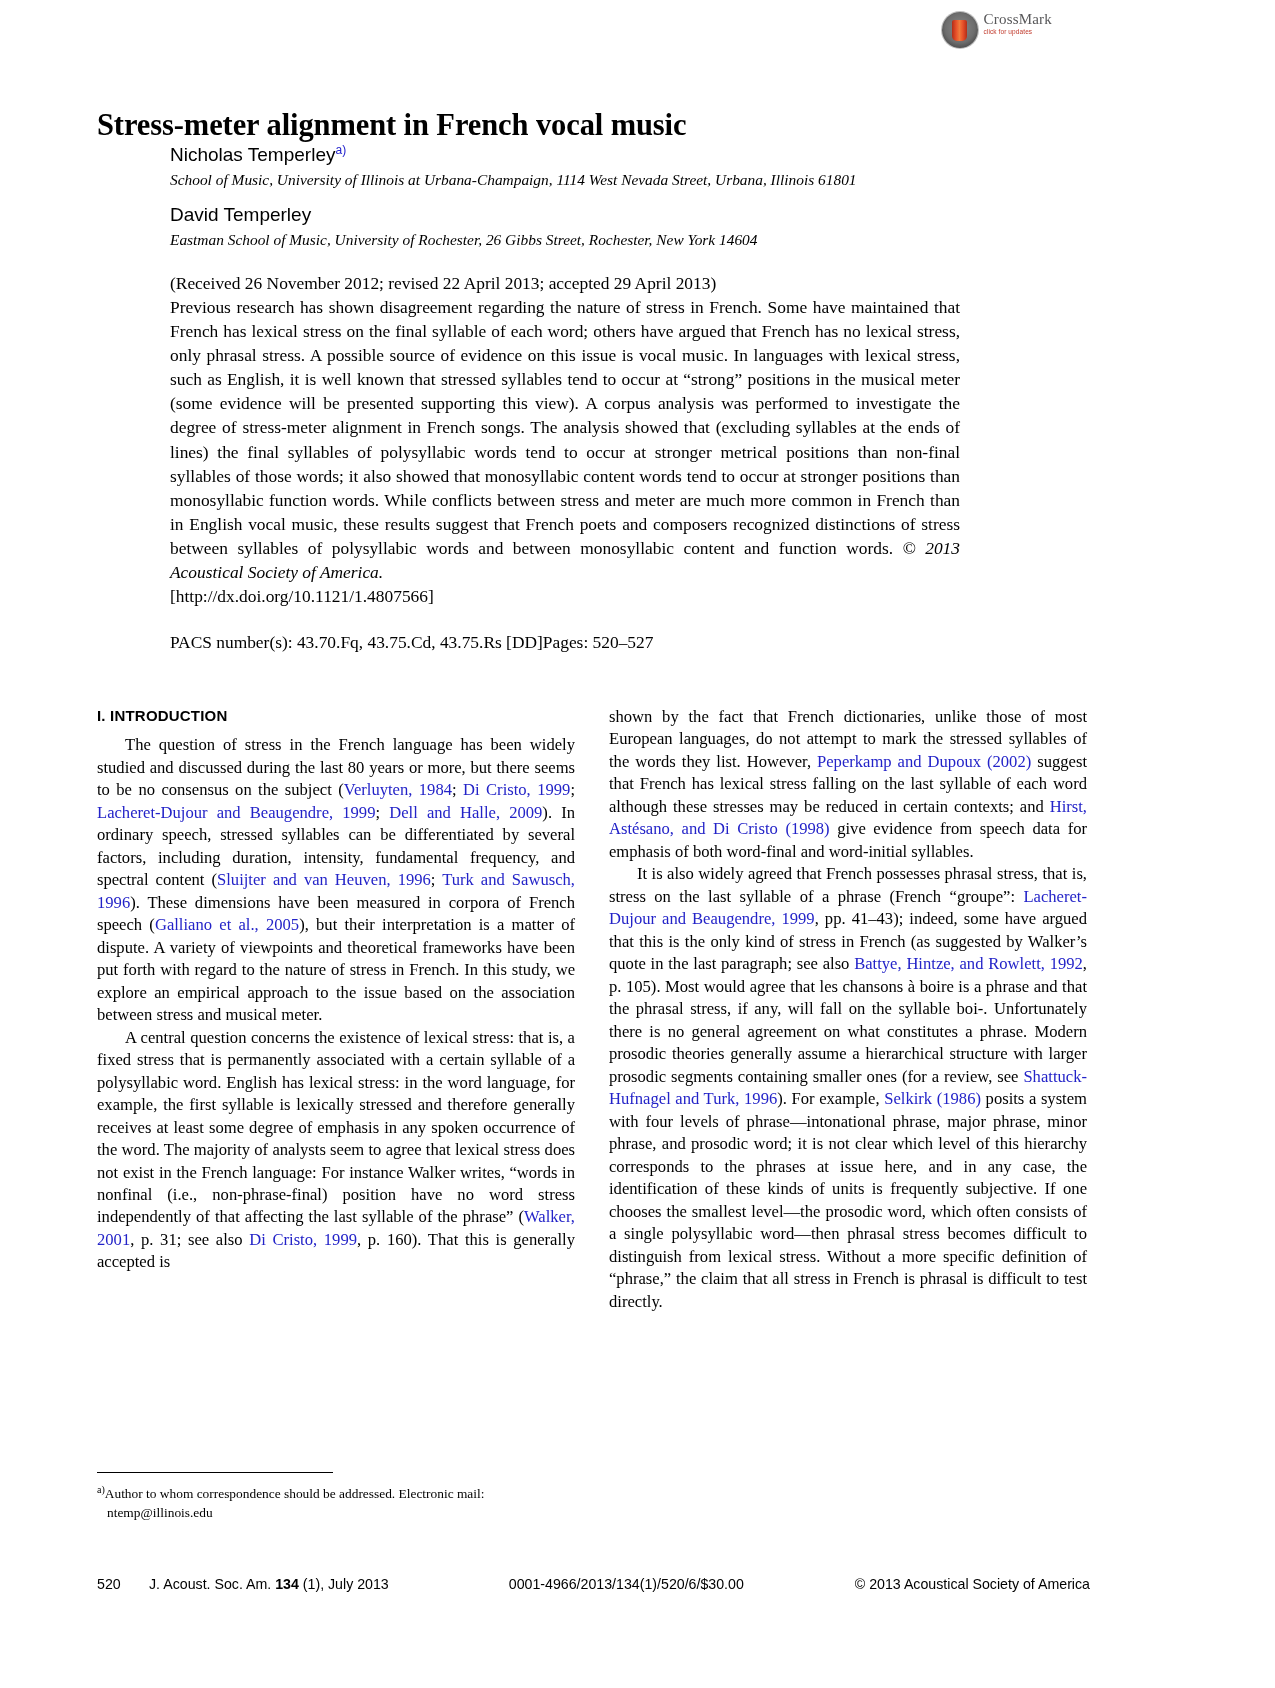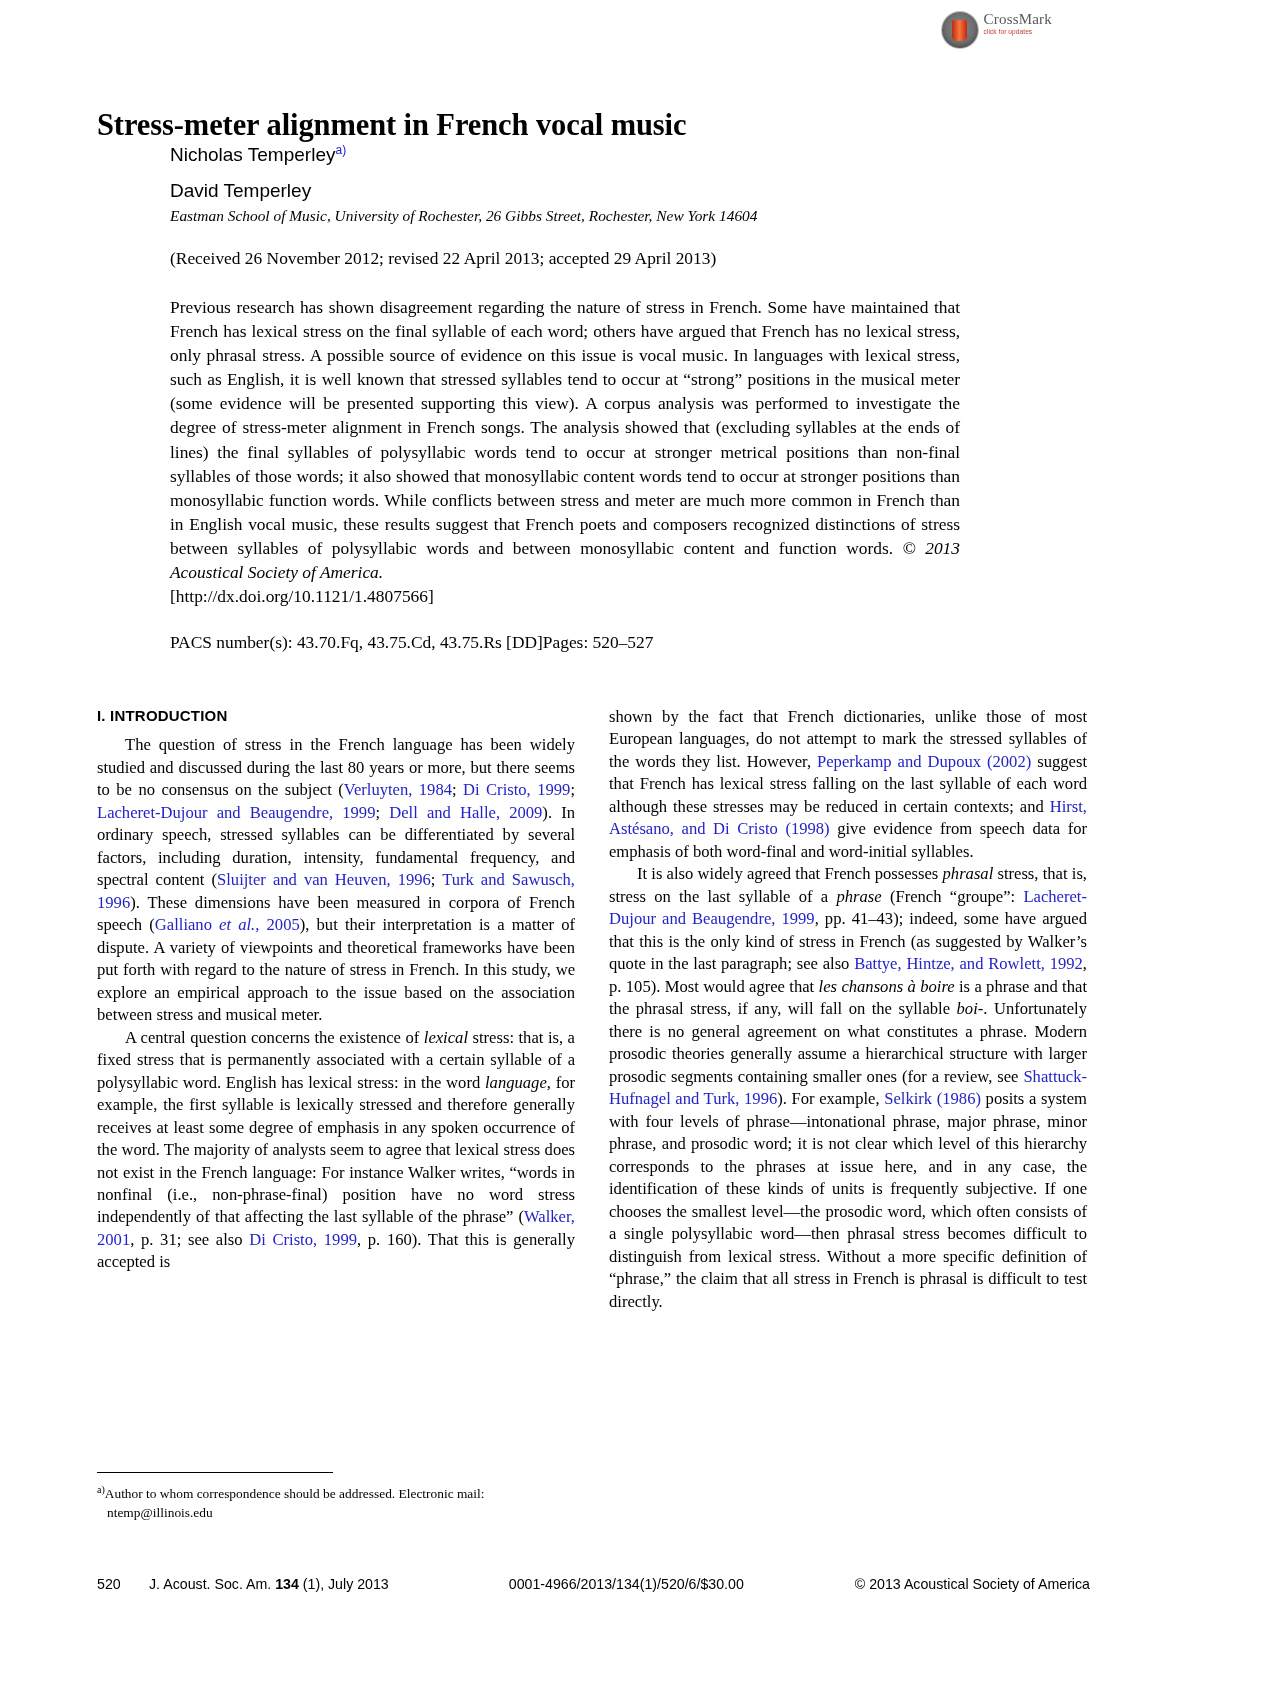--- a/index.html
+++ b/index.html
@@ -155,21 +155,21 @@
     font-size: 15px;
     letter-spacing: .2px;
     margin: 0 0 8px 0;
   }
   .col p {
     margin: 0;
     text-indent: 28px;
   }
   .col p.noindent { text-indent: 0; }
   .ref { color: #2323c8; }
-  .it { font-style: italic; }
+  .it { }
 
   
   .footnote {
     position: absolute;
     left: 97px;
     top: 1472px;
     width: 478px;
     font-family: "Liberation Serif", serif;
     font-size: 13.4px;
     line-height: 1.4;
@@ -217,20 +217,21 @@
     <div class="crossmark-txt">
       <div class="crossmark-name">CrossMark</div>
       <div class="crossmark-sub">click for updates</div>
     </div>
   </div>
 
   <h1 class="title">Stress-meter alignment in French vocal music</h1>
 
   <div class="authblock">
     <div class="author"><span>Nicholas Temperley</span><sup>a)</sup></div>
+    <div class="affil">School of Music, University of Illinois at Urbana-Champaign, 1114 West Nevada Street, Urbana, Illinois 61801</div>
 
     <div class="author">David Temperley</div>
     <div class="affil">Eastman School of Music, University of Rochester, 26 Gibbs Street, Rochester, New York 14604</div>
 
     <div class="received">(Received 26 November 2012; revised 22 April 2013; accepted 29 April 2013)</div>
   </div>
 
   <div class="abstract">
     <span>Previous research has shown disagreement regarding the nature of stress in French. Some have maintained that French has lexical stress on the final syllable of each word; others have argued that French has no lexical stress, only phrasal stress. A possible source of evidence on this issue is vocal music. In languages with lexical stress, such as English, it is well known that stressed syllables tend to occur at “strong” positions in the musical meter (some evidence will be presented supporting this view). A corpus analysis was performed to investigate the degree of stress-meter alignment in French songs. The analysis showed that (excluding syllables at the ends of lines) the final syllables of polysyllabic words tend to occur at stronger metrical positions than non-final syllables of those words; it also showed that monosyllabic content words tend to occur at stronger positions than monosyllabic function words. While conflicts between stress and meter are much more common in French than in English vocal music, these results suggest that French poets and composers recognized distinctions of stress between syllables of polysyllabic words and between monosyllabic content and function words. </span><span class="copy">© 2013 Acoustical Society of America.</span>
     <span class="doi">[http://dx.doi.org/10.1121/1.4807566]</span>

